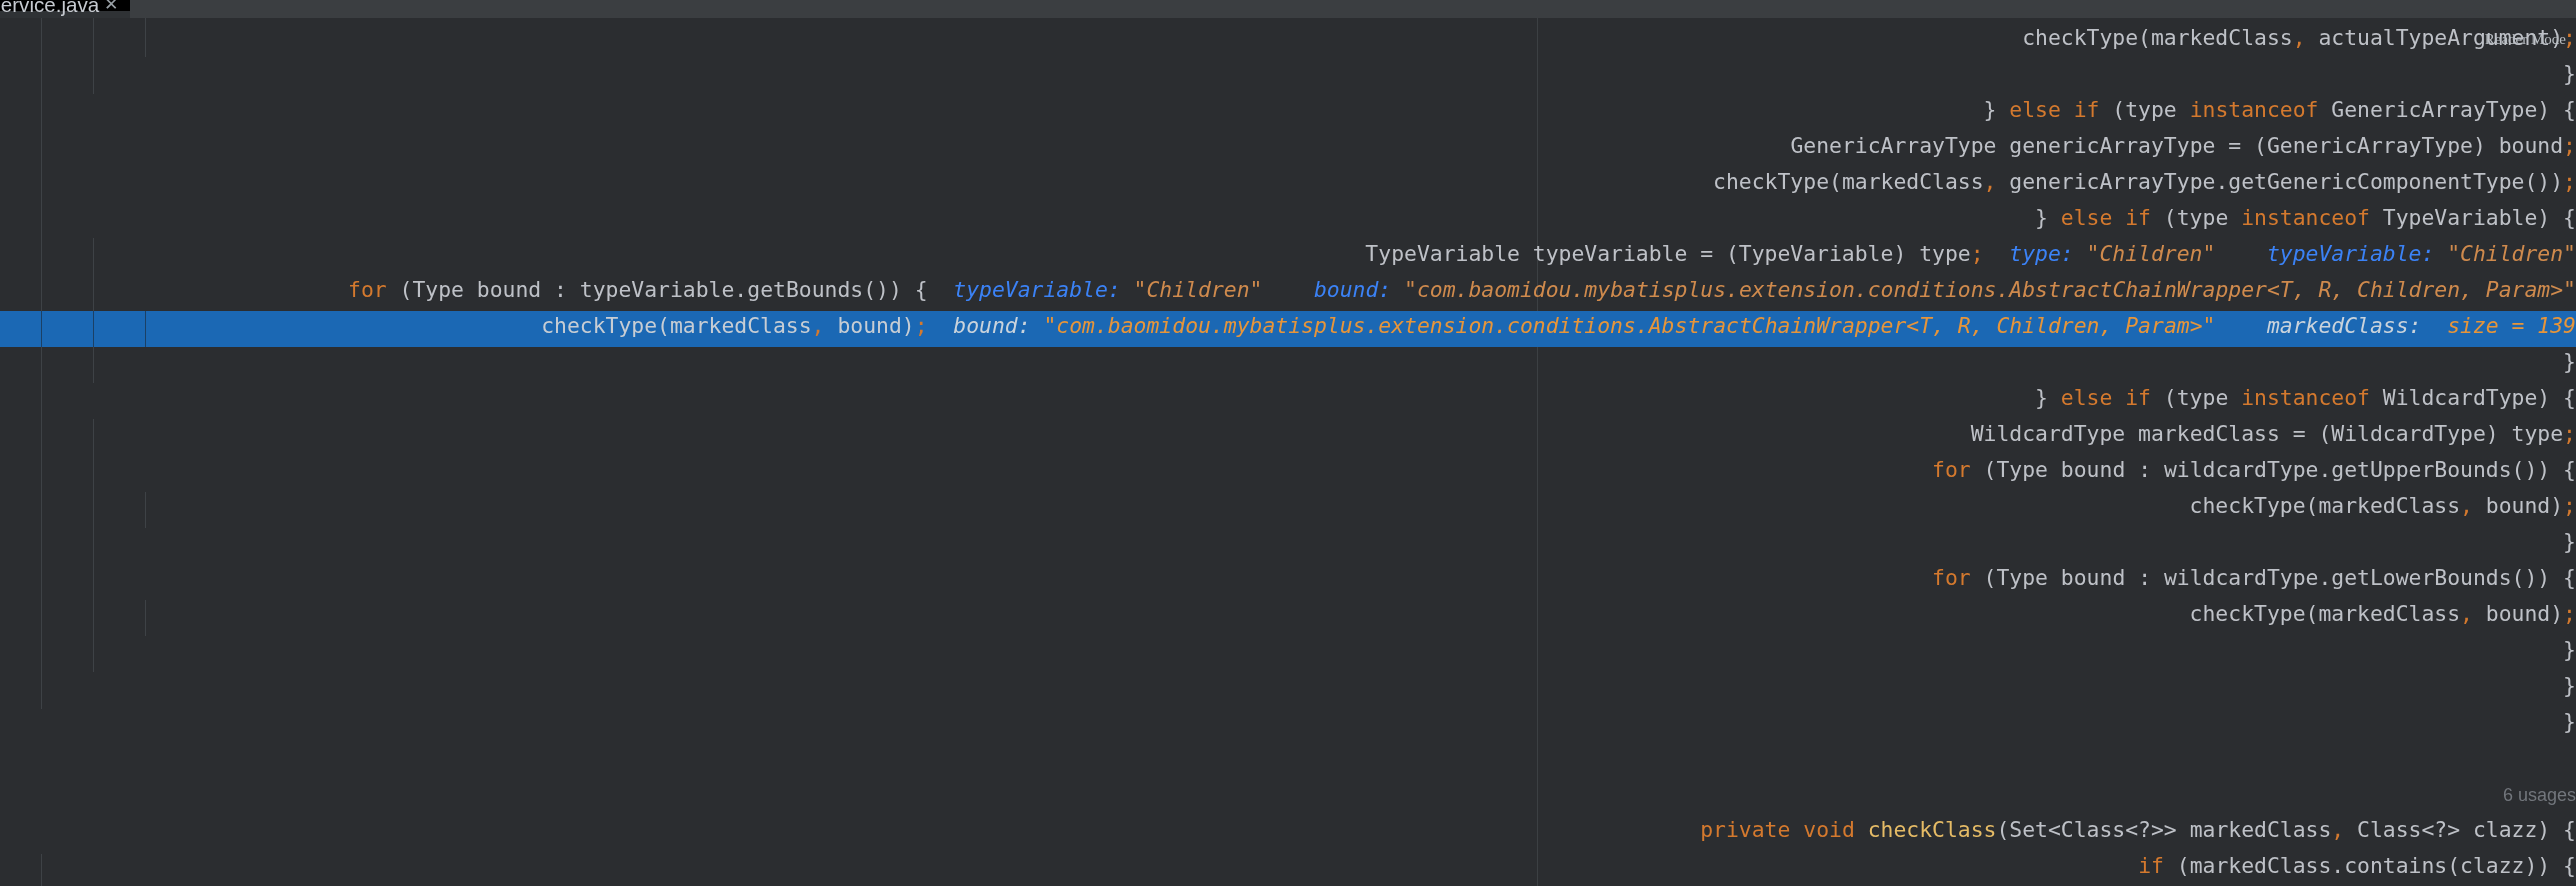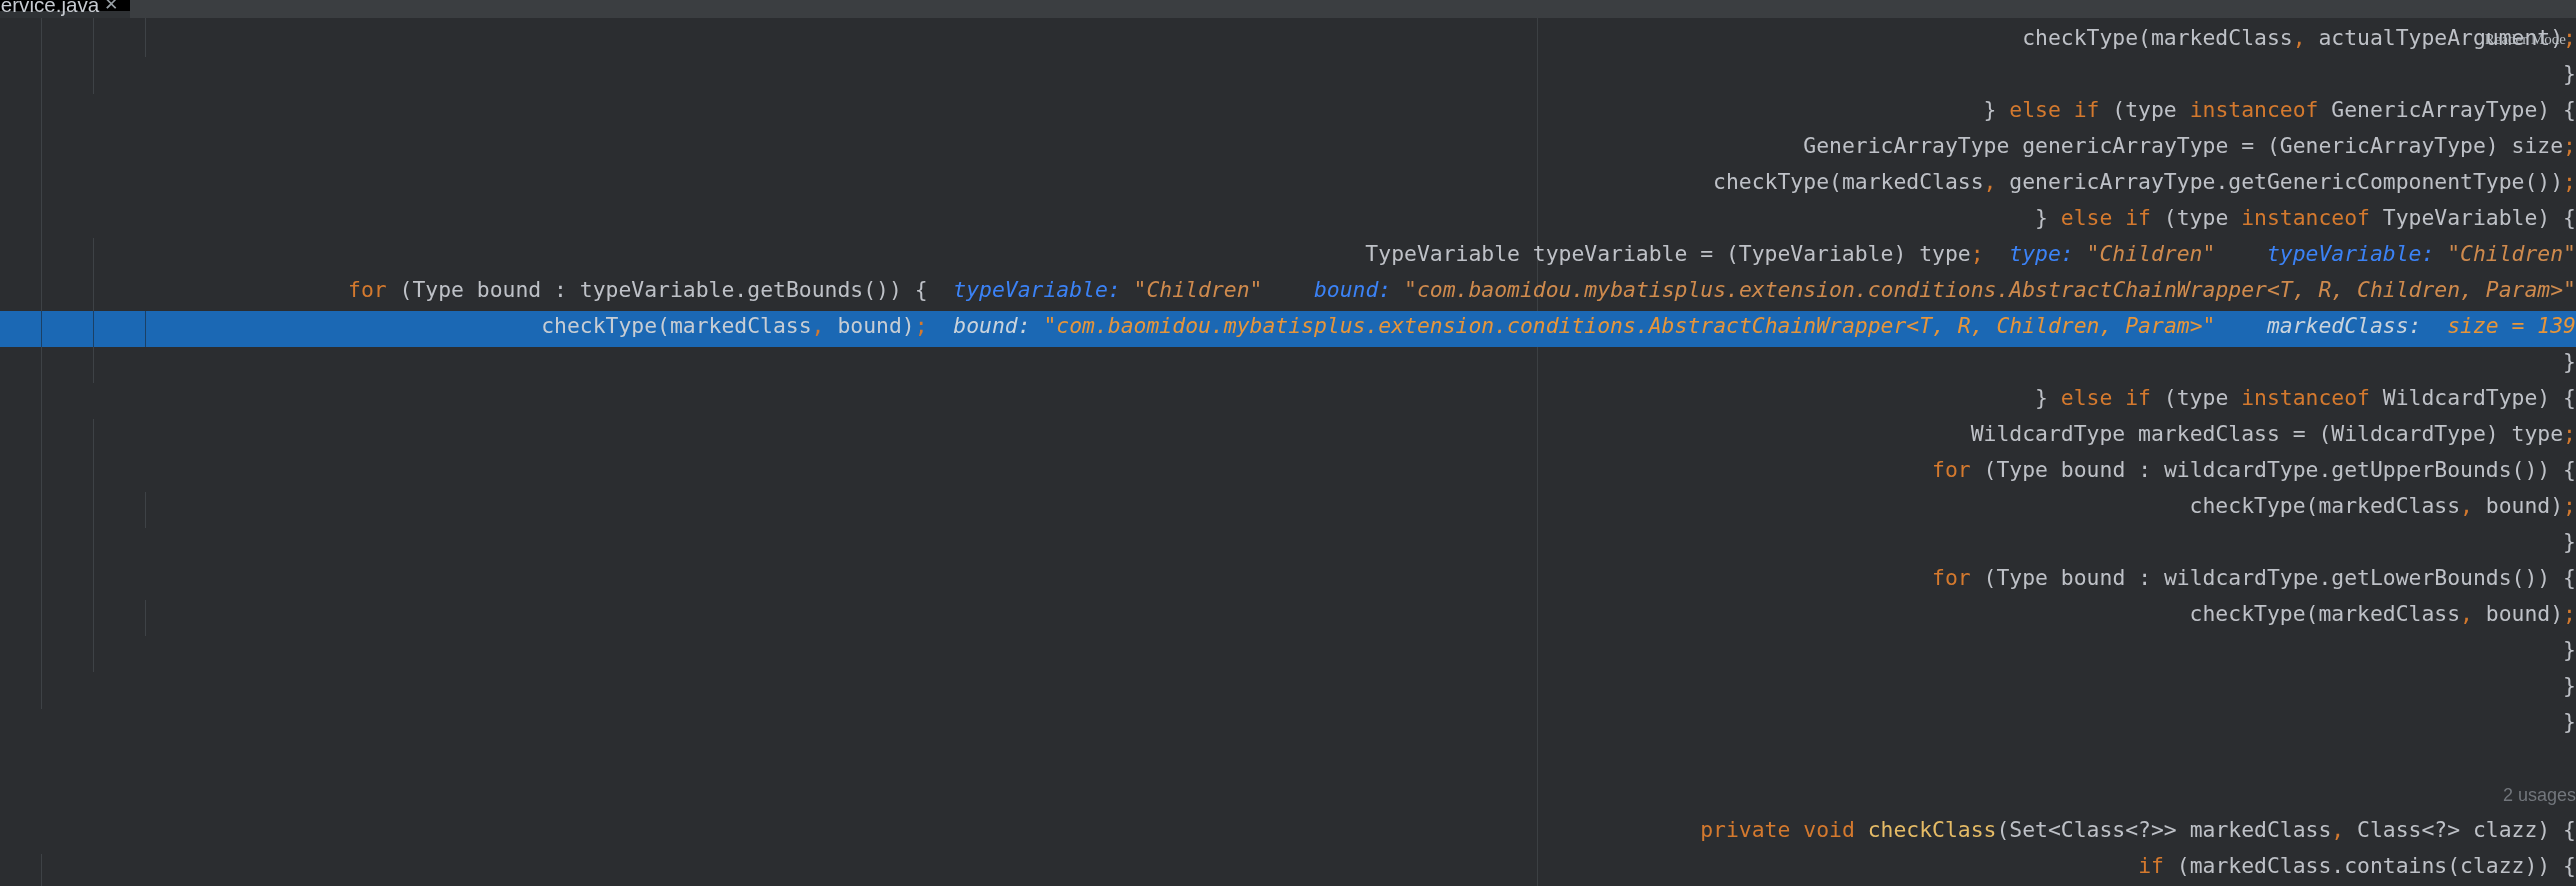--- a/index.html
+++ b/index.html
@@ -95,37 +95,37 @@
     <div class="exec-tick" style="left:41px;"></div>
     <div class="exec-tick" style="left:93px;"></div>
     <div class="exec-tick" style="left:145px;"></div>
 
     <div class="reader-mode">Reader Mode</div>
 
     <div class="code">
         <div class="line"><span class="s-t">            checkType(markedClass</span><span class="s-p">,</span><span class="s-t"> actualTypeArgument)</span><span class="s-p">;</span></div>
         <div class="line"><span class="s-t">        }</span></div>
         <div class="line"><span class="s-t">    } </span><span class="s-k">else</span><span class="s-t"> </span><span class="s-k">if</span><span class="s-t"> (type </span><span class="s-k">instanceof</span><span class="s-t"> GenericArrayType) {</span></div>
-        <div class="line"><span class="s-t">        GenericArrayType genericArrayType = (GenericArrayType) size</span><span class="s-p">;</span></div>
+        <div class="line"><span class="s-t">        GenericArrayType genericArrayType = (GenericArrayType) bound</span><span class="s-p">;</span></div>
         <div class="line"><span class="s-t">        checkType(markedClass</span><span class="s-p">,</span><span class="s-t"> genericArrayType.getGenericComponentType())</span><span class="s-p">;</span></div>
         <div class="line"><span class="s-t">    } </span><span class="s-k">else</span><span class="s-t"> </span><span class="s-k">if</span><span class="s-t"> (type </span><span class="s-k">instanceof</span><span class="s-t"> TypeVariable) {</span></div>
         <div class="line"><span class="s-t">        TypeVariable typeVariable = (TypeVariable) type</span><span class="s-p">;</span><span class="s-g">  </span><span class="s-hl">type: </span><span class="s-hv">"Children"</span><span class="s-g">    </span><span class="s-hl">typeVariable: </span><span class="s-hv">"Children"</span></div>
         <div class="line"><span class="s-t">        </span><span class="s-k">for</span><span class="s-t"> (Type bound : typeVariable.getBounds()) {</span><span class="s-g">  </span><span class="s-hl">typeVariable: </span><span class="s-hv">"Children"</span><span class="s-g">    </span><span class="s-hl">bound: </span><span class="s-hv">"com.baomidou.mybatisplus.extension.conditions.AbstractChainWrapper&lt;T, R, Children, Param&gt;"</span></div>
         <div class="line exec"><span class="s-t">            checkType(markedClass</span><span class="s-p">,</span><span class="s-t"> bound)</span><span class="s-p">;</span><span class="s-g">  </span><span class="s-hl">bound: </span><span class="s-hv">"com.baomidou.mybatisplus.extension.conditions.AbstractChainWrapper&lt;T, R, Children, Param&gt;"</span><span class="s-g">    </span><span class="s-hl">markedClass: </span><span class="s-hv"> size = 139</span></div>
         <div class="line"><span class="s-t">        }</span></div>
         <div class="line"><span class="s-t">    } </span><span class="s-k">else</span><span class="s-t"> </span><span class="s-k">if</span><span class="s-t"> (type </span><span class="s-k">instanceof</span><span class="s-t"> WildcardType) {</span></div>
         <div class="line"><span class="s-t">        WildcardType markedClass = (WildcardType) type</span><span class="s-p">;</span></div>
         <div class="line"><span class="s-t">        </span><span class="s-k">for</span><span class="s-t"> (Type bound : wildcardType.getUpperBounds()) {</span></div>
         <div class="line"><span class="s-t">            checkType(markedClass</span><span class="s-p">,</span><span class="s-t"> bound)</span><span class="s-p">;</span></div>
         <div class="line"><span class="s-t">        }</span></div>
         <div class="line"><span class="s-t">        </span><span class="s-k">for</span><span class="s-t"> (Type bound : wildcardType.getLowerBounds()) {</span></div>
         <div class="line"><span class="s-t">            checkType(markedClass</span><span class="s-p">,</span><span class="s-t"> bound)</span><span class="s-p">;</span></div>
         <div class="line"><span class="s-t">        }</span></div>
         <div class="line"><span class="s-t">    }</span></div>
         <div class="line"><span class="s-t">}</span></div>
         <div class="line"></div>
-        <div class="line"><span class="s-u">2 usages</span></div>
+        <div class="line"><span class="s-u">6 usages</span></div>
         <div class="line"><span class="s-k">private</span><span class="s-t"> </span><span class="s-k">void</span><span class="s-t"> </span><span class="s-m">checkClass</span><span class="s-t">(Set&lt;Class&lt;?&gt;&gt; markedClass</span><span class="s-p">,</span><span class="s-t"> Class&lt;?&gt; clazz) {</span></div>
         <div class="line"><span class="s-t">    </span><span class="s-k">if</span><span class="s-t"> (markedClass.contains(clazz)) {</span></div>
       </div>
   </div>
 </div>
 
 
 </body></html>

